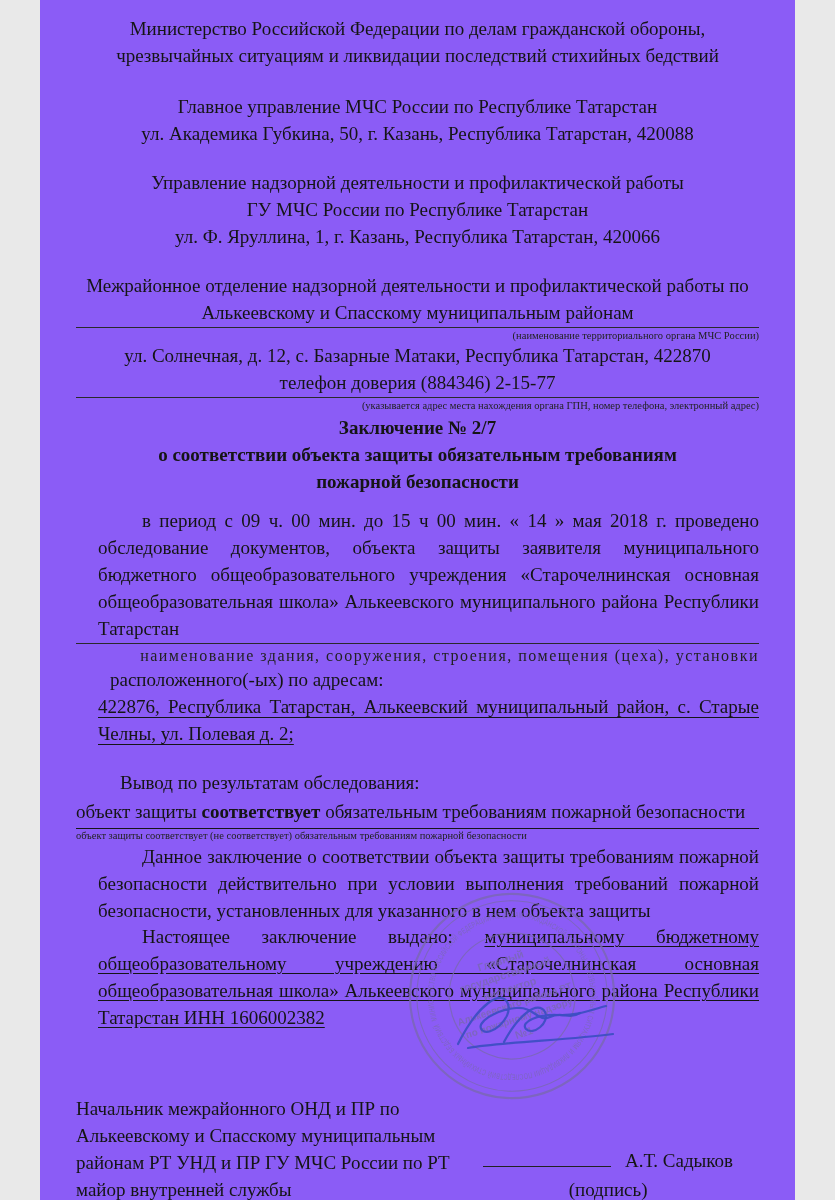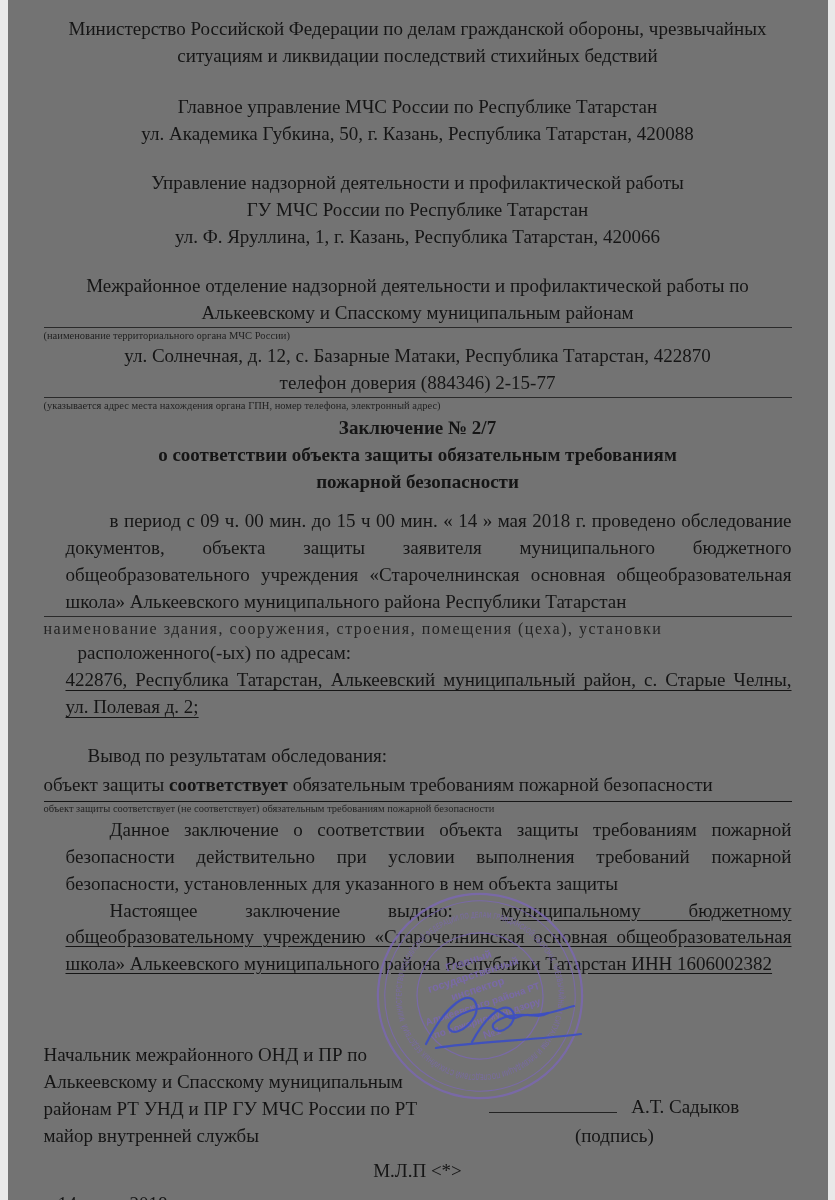--- a/index.html
+++ b/index.html
@@ -1,33 +1,33 @@
 <!DOCTYPE html>
 <html lang="ru"><head>
 <meta charset="utf-8">
 <style>
   * { margin:0; padding:0; box-sizing:border-box; }
   html,body { background:#e9e9e9; }
   body { font-family:"Liberation Serif", serif; }
   .page {
-    position:relative; width:820px; height:1200px; margin:0 auto;
-    background:#737373; color:#151515;
+    position:relative; width:755px; height:1200px; margin:0 auto;
+    background:#8b5cf6; color:#151515;
     padding:16px 36px 0 36px;
     font-size:19px; line-height:1.42;
     overflow:hidden;
   }
   .center { text-align:center; }
   .bold { font-weight:bold; }
   .just { text-align:justify;margin-left:22px; }
   .indent { text-indent:44px; }
   .u { text-decoration:underline; text-underline-offset:3px; }
   .ministry { max-width:700px; margin:0 auto 24px auto; }
   .block { margin-bottom:22px; }
   .rule-caption {
-    border-top:1px solid #2a2a2a; text-align:left;
+    border-top:1px solid #2a2a2a; text-align:right;
     font-size:10.5px; line-height:1.45; color:#222;
   }
   .mono-caption {
     font-family:Liberation Serif, serif;
     font-size:16px; letter-spacing:1.5px; color:#222;
   }
   .small-caption { font-size:10.5px; line-height:1.4; color:#222; }
   .title-block { margin-top:2px; margin-bottom:12px; }
   .addr-underlined { text-decoration:underline; text-underline-offset:4px; }
   .conclusion-line {

